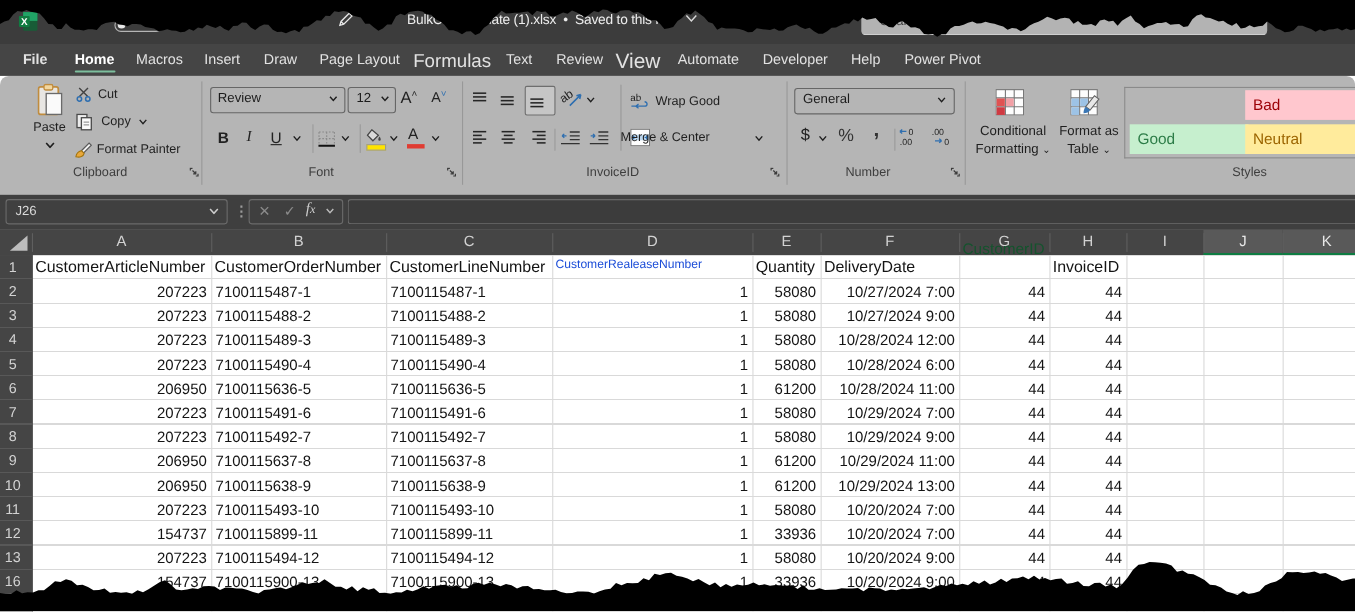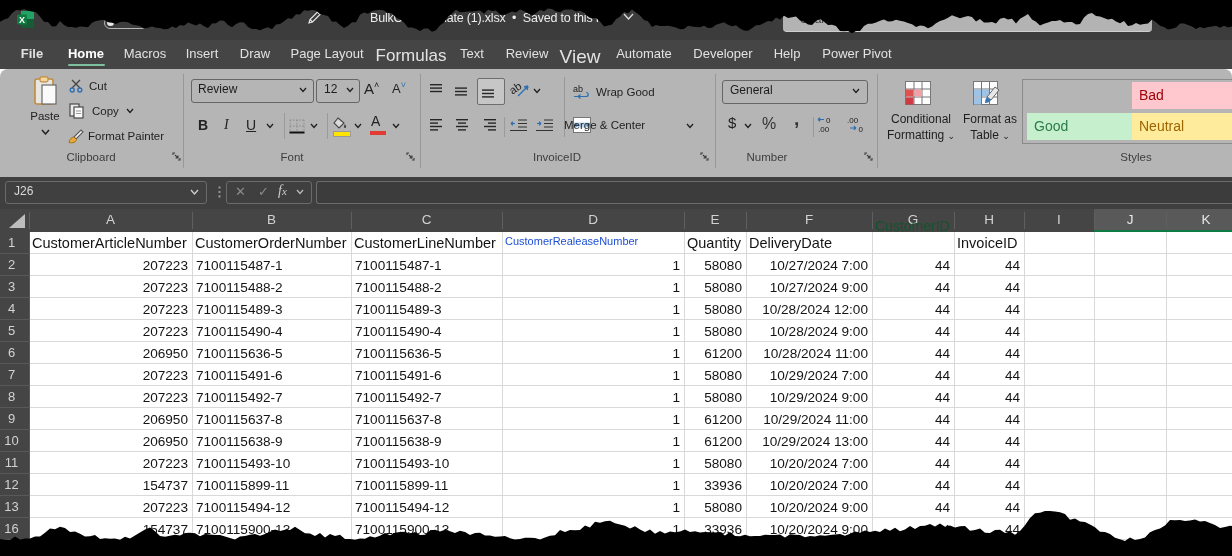--- a/index.html
+++ b/index.html
@@ -210,21 +210,21 @@
 <svg class="abs" style="left:817px;top:116px" width="18" height="16">
       <path d="M1,3.5 h6 M1,3.5 l2.2,-1.8 M1,3.5 l2.2,1.8" stroke="#2f6fb0" stroke-width="1.2" fill="none"></path>
       <text x="9" y="7" font-size="8" fill="#222" font-family="Liberation Sans">0</text>
       <text x="1" y="15.5" font-size="8" fill="#222" font-family="Liberation Sans">.00</text>
     </svg>
 <svg class="abs" style="left:846px;top:116px" width="19" height="16">
       <text x="1" y="7" font-size="8" fill="#222" font-family="Liberation Sans">.00</text>
       <path d="M4,12 h6 M10,12 l-2.2,-1.8 M10,12 l-2.2,1.8" stroke="#2f6fb0" stroke-width="1.2" fill="none"></path>
       <text x="12.5" y="15.5" font-size="8" fill="#222" font-family="Liberation Sans">0</text>
     </svg>
-<div class="gl abs" style="left:767px;top:151px;transform:translateX(-50%)">Number</div>
+<div class="gl abs" style="left:789px;top:151px;transform:translateX(-50%)">Number</div>
 <svg style="position:absolute;left:864px;top:152px" width="9" height="9">
       <path d="M1,3 L1,1 L3,1 M8,6 L8,8 L6,8 M3,3 L6,6 M6,3.6 L6,6 L3.6,6" fill="none" stroke="#3c3c3c" stroke-width="1.1"></path>
     </svg>
 <svg class="abs" style="left:905px;top:81px" width="26" height="24">
       <rect x="0.5" y="0.5" width="25" height="23" fill="#fdfdfd" stroke="#777" stroke-width="1"></rect>
       <path d="M0.5,8 h25 M0.5,16 h25 M9,0.5 v23 M17,0.5 v23" stroke="#777" stroke-width="1"></path>
       <rect x="1" y="8.5" width="7.5" height="7" fill="#e05252"></rect>
       <rect x="9.5" y="8.5" width="7" height="7" fill="#f2a0a6"></rect>
       <rect x="1" y="16.5" width="7.5" height="7" fill="#cf3a42"></rect>
     </svg>
@@ -342,21 +342,21 @@
 <div class="abs" style="left:502px;top:302px;width:178px;text-align:right;font-size:13.6px;color:#141414">1</div>
 <div class="abs" style="left:684px;top:302px;width:58px;text-align:right;font-size:13.6px;color:#141414">58080</div>
 <div class="abs" style="left:746px;top:302px;width:122px;text-align:right;font-size:13.6px;color:#141414">10/28/2024 12:00</div>
 <div class="abs" style="left:872px;top:302px;width:78px;text-align:right;font-size:13.6px;color:#141414">44</div>
 <div class="abs" style="left:954px;top:302px;width:66px;text-align:right;font-size:13.6px;color:#141414">44</div>
 <div class="abs" style="left:29px;top:324px;width:159px;text-align:right;font-size:13.6px;color:#141414">207223</div>
 <div class="abs" style="left:196px;top:324px;font-size:13.6px;color:#141414">7100115490-4</div>
 <div class="abs" style="left:355px;top:324px;font-size:13.6px;color:#141414">7100115490-4</div>
 <div class="abs" style="left:502px;top:324px;width:178px;text-align:right;font-size:13.6px;color:#141414">1</div>
 <div class="abs" style="left:684px;top:324px;width:58px;text-align:right;font-size:13.6px;color:#141414">58080</div>
-<div class="abs" style="left:746px;top:324px;width:122px;text-align:right;font-size:13.6px;color:#141414">10/28/2024 9:00</div>
+<div class="abs" style="left:746px;top:324px;width:122px;text-align:right;font-size:13.6px;color:#141414">10/28/2024 6:00</div>
 <div class="abs" style="left:872px;top:324px;width:78px;text-align:right;font-size:13.6px;color:#141414">44</div>
 <div class="abs" style="left:954px;top:324px;width:66px;text-align:right;font-size:13.6px;color:#141414">44</div>
 <div class="abs" style="left:29px;top:346px;width:159px;text-align:right;font-size:13.6px;color:#141414">206950</div>
 <div class="abs" style="left:196px;top:346px;font-size:13.6px;color:#141414">7100115636-5</div>
 <div class="abs" style="left:355px;top:346px;font-size:13.6px;color:#141414">7100115636-5</div>
 <div class="abs" style="left:502px;top:346px;width:178px;text-align:right;font-size:13.6px;color:#141414">1</div>
 <div class="abs" style="left:684px;top:346px;width:58px;text-align:right;font-size:13.6px;color:#141414">61200</div>
 <div class="abs" style="left:746px;top:346px;width:122px;text-align:right;font-size:13.6px;color:#141414">10/28/2024 11:00</div>
 <div class="abs" style="left:872px;top:346px;width:78px;text-align:right;font-size:13.6px;color:#141414">44</div>
 <div class="abs" style="left:954px;top:346px;width:66px;text-align:right;font-size:13.6px;color:#141414">44</div>

